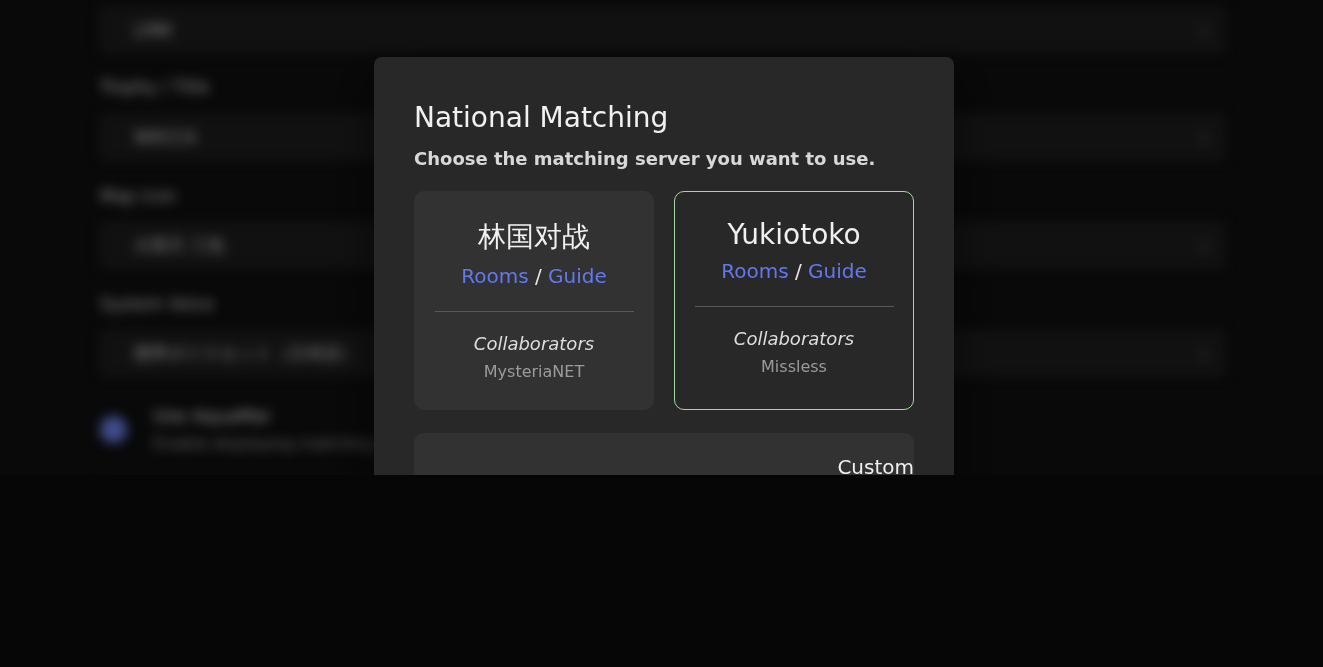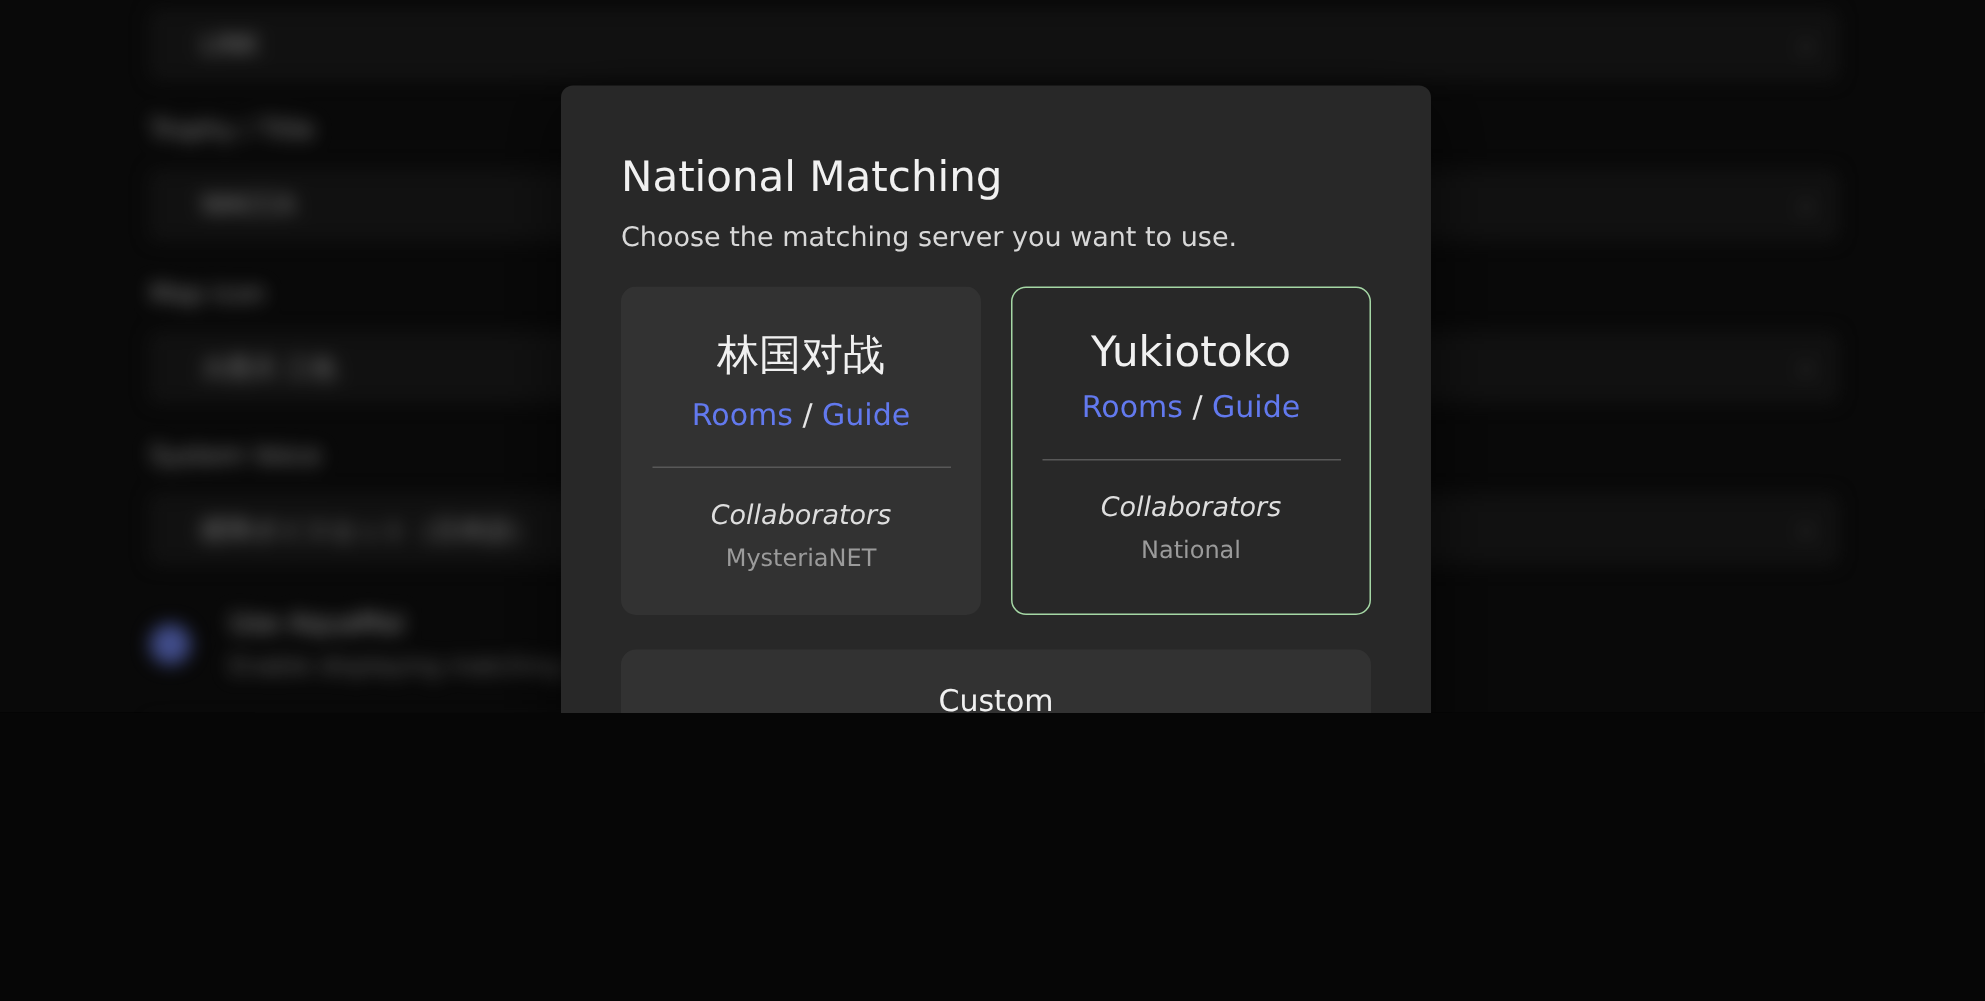--- a/index.html
+++ b/index.html
@@ -23,34 +23,34 @@
                padding-left:30px; color:#d0d0d0; font-size:17px; }
   .bg-heading { position:absolute; left:100px; top:583px; font-size:27px; color:#eaeaea; }
   .bg-note { position:absolute; left:100px; top:641px; width:1215px; font-size:17px; color:#c9c9c9; }
 
   .overlay { position:absolute; inset:0; background:rgba(0,0,0,0.35); }
 
   
   .modal { position:absolute; left:374px; top:57px; width:580px; height:513px; background:#282828;
            border-radius:8px; box-shadow:0 14px 44px rgba(0,0,0,0.55); padding:44px 40px; }
   .modal-title { font-size:28px; line-height:34px; color:#f1f1f1; }
-  .modal-subtitle { font-size:18px; color:#d8d8d8; margin-top:13px; }
+  .modal-subtitle { font-size:18px; color:#d8d8d8; margin-top:13px;font-weight:bold; }
   .server-row { display:flex; gap:20px; margin-top:22px; }
   .server-card { width:240px; height:219px; background:#323232; border:1px solid transparent;
                  border-radius:10px; text-align:center; cursor:pointer; }
   .server-card.selected { background:transparent; border-color:#a5d7a5; }
   .server-name { font-size:28px; color:#f0f0f0; margin-top:26px; }
   .server-links { font-size:20px; margin-top:8px; color:#e6e6e6; }
   .server-links .link { color:#6279ee; cursor:pointer; }
   .card-divider { width:199px; border:none; border-top:1px solid #585858; margin:23px auto 0; }
   .collab-title { font-size:18px; color:#dedede; margin-top:21px;font-style:italic; }
   .collab-name { font-size:16px; color:#9b9b9b; margin-top:8px; }
   .custom-card { margin-top:23px; height:96px; background:#323232; border-radius:10px;
                  text-align:center; cursor:pointer; }
-  .custom-title { font-size:20px; color:#f0f0f0; padding-top:22px; }
+  .custom-title { font-size:20px; color:#f0f0f0; padding-top:22px;text-align:right; }
   .custom-subtitle { font-size:16px; color:#9b9b9b; margin-top:10px; }
 </style>
 </head>
 <body>
 
 <div class="screen">
 
   <div class="bg-layer">
 
     <div class="bg-input" style="top:7px;">
@@ -110,21 +110,21 @@
 
       <div class="server-card selected">
         <div class="server-name">Yukiotoko</div>
         <div class="server-links">
           <span class="link">Rooms</span>
           <span>/</span>
           <span class="link">Guide</span>
         </div>
         <hr class="card-divider">
         <div class="collab-title">Collaborators</div>
-        <div class="collab-name">National</div>
+        <div class="collab-name">Missless</div>
       </div>
     </div>
 
     <div class="custom-card">
       <div class="custom-title">Custom</div>
     </div>
   </div>
 
 </div>
 

